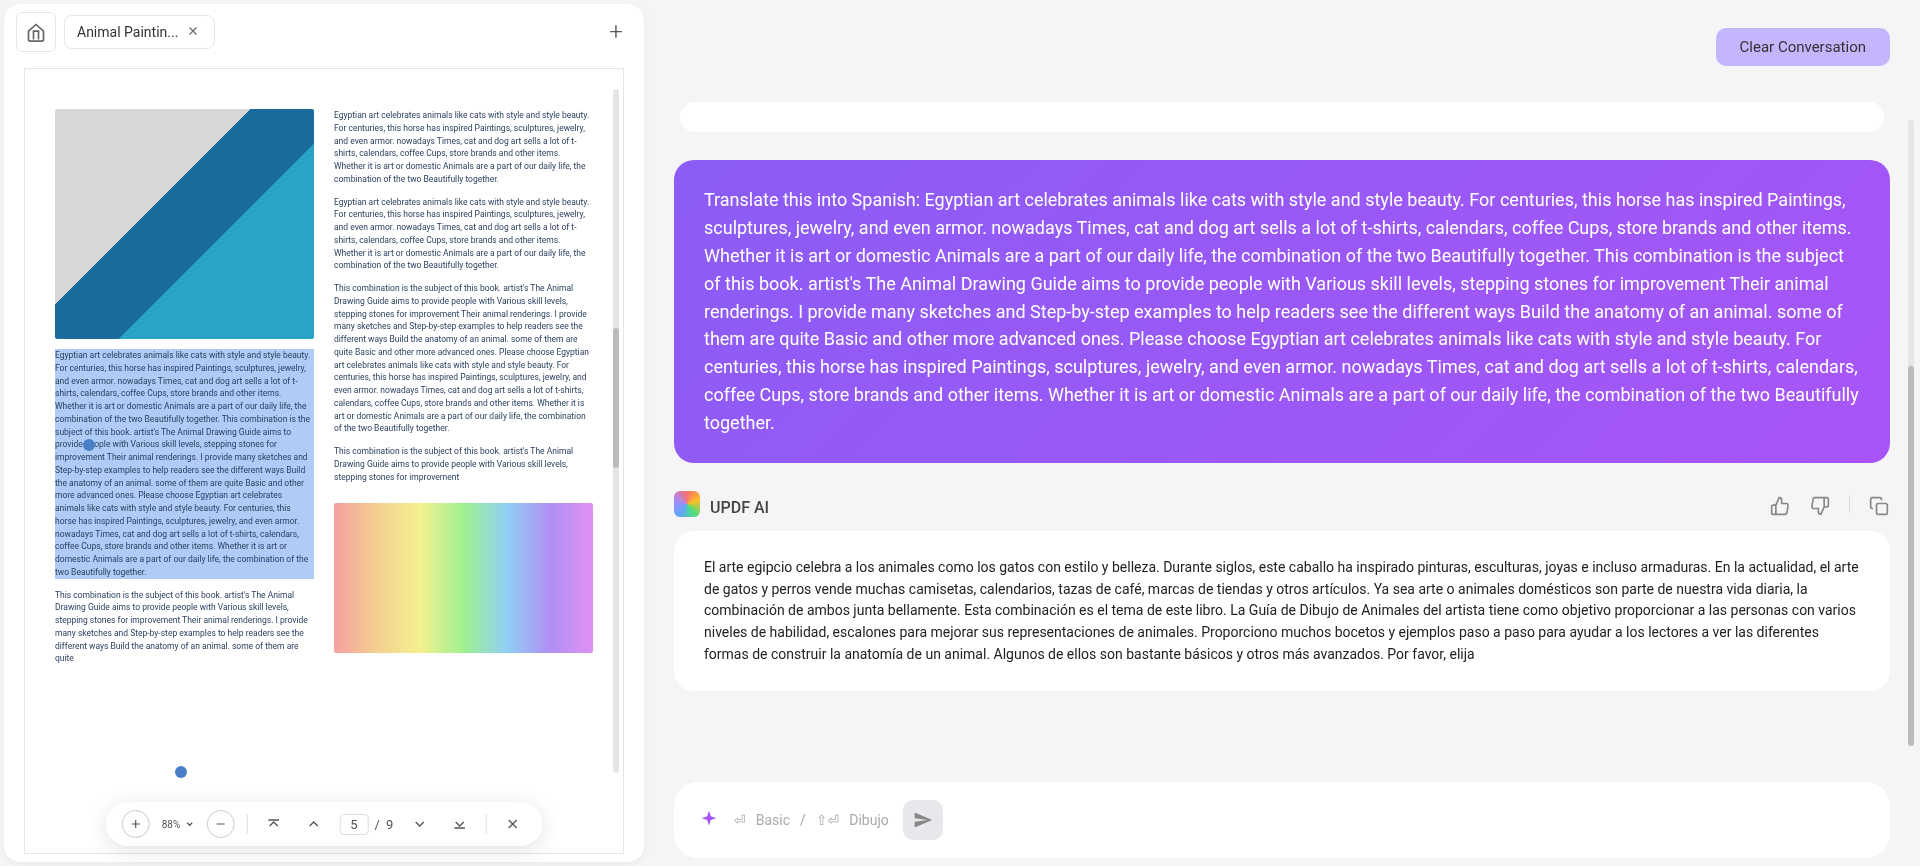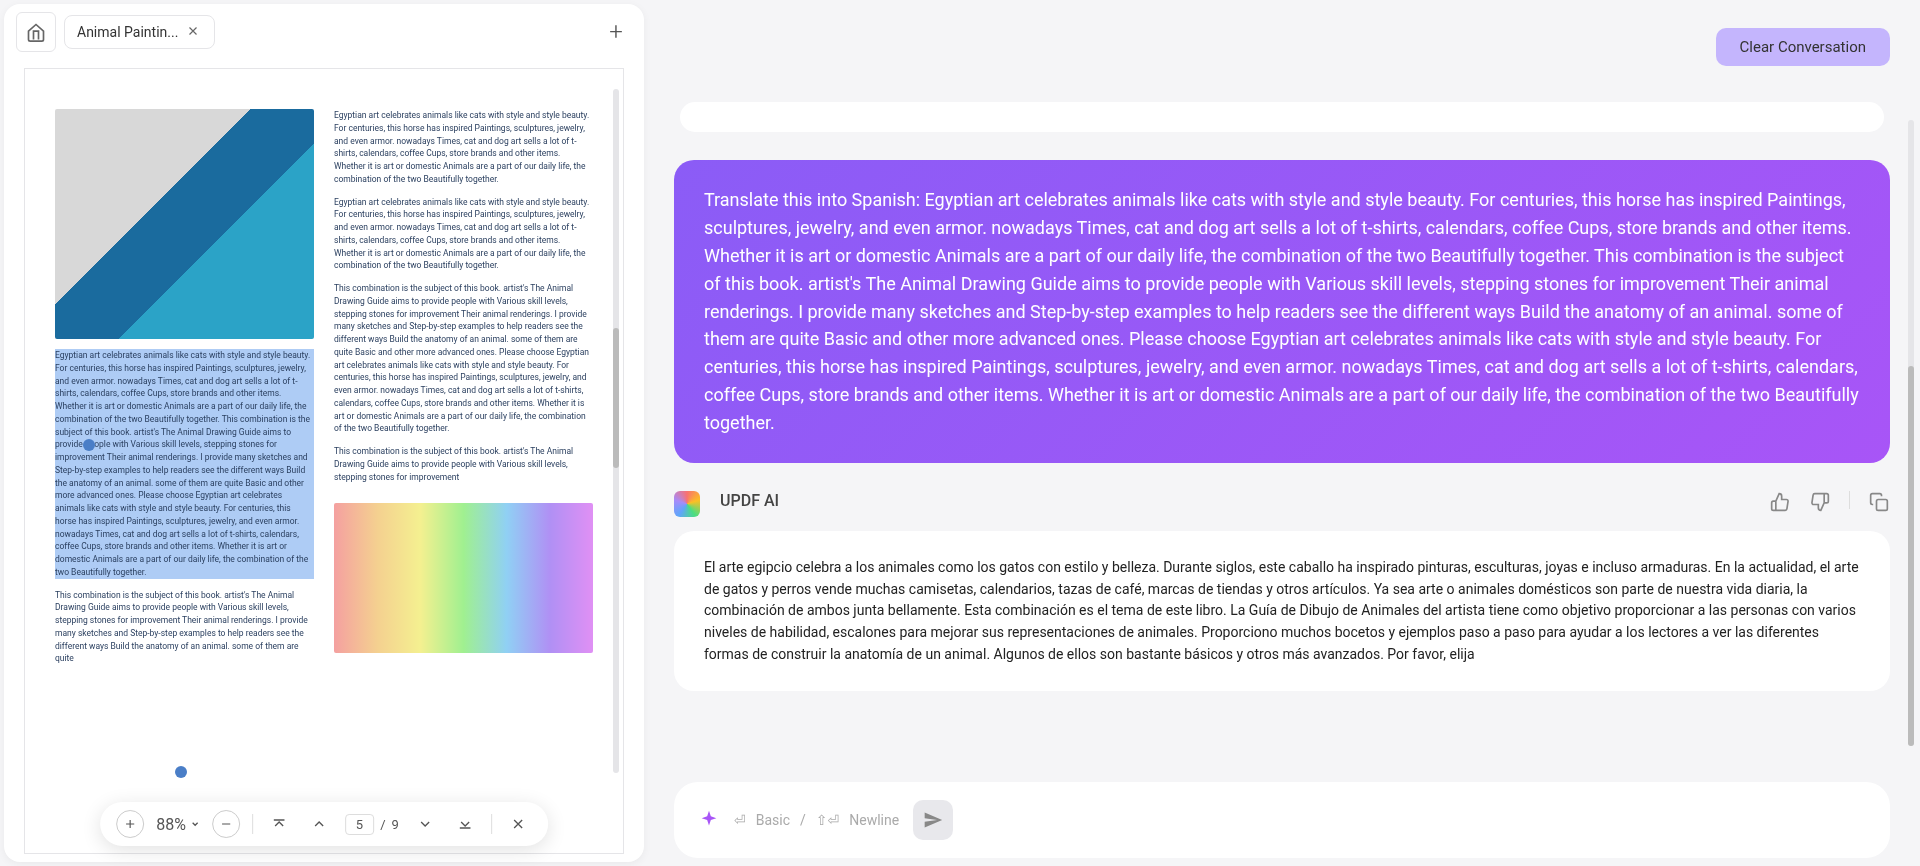--- a/index.html
+++ b/index.html
@@ -16,32 +16,32 @@
 .doc-col{flex:1;display:flex;flex-direction:column;gap:10px}
 .doc-img1{width:100%;height:230px;background:linear-gradient(135deg,#d8d8d8 0%,#d8d8d8 40%,#1a6b9e 40%,#1a6b9e 60%,#2ba3c7 60%);border-radius:2px}
 .doc-img2{width:100%;height:150px;background:linear-gradient(90deg,#f4a0a0,#f4d090,#f4f090,#a0f090,#90d0f4,#b090f4,#e090f4);border-radius:2px;margin-top:10px}
 .doc-text{font-size:8.5px;line-height:1.5;color:#2a3f5f}
 .doc-text.hl{background:#aeccf5}
 .sel-start{width:12px;height:12px;background:#4a7ec7;border-radius:50%;position:absolute;left:58px;top:370px}
 .sel-end{width:12px;height:12px;background:#4a7ec7;border-radius:50%;position:absolute;left:150px;top:697px}
 .toolbar{position:absolute;bottom:16px;left:50%;transform:translateX(-50%);background:#fff;border-radius:28px;box-shadow:0 4px 20px rgba(0,0,0,.12);display:flex;align-items:center;padding:8px 16px;gap:12px}
 .tb-btn{width:28px;height:28px;display:flex;align-items:center;justify-content:center;cursor:pointer;color:#555;border-radius:50%}
 .tb-btn.circ{border:1px solid #ccc}
-.zoom-val{font-size:16px;color:#555;display:flex;align-items:center;gap:4px}
+.zoom-val{font-size:10px;color:#555;display:flex;align-items:center;gap:4px}
 .tb-sep{width:1px;height:20px;background:#ddd}
 .page-info{font-size:13px;color:#555;display:flex;gap:6px;align-items:center}
 .page-cur{border:1px solid #ddd;padding:2px 10px;border-radius:4px}
 .right-panel{flex:1;display:flex;flex-direction:column;gap:16px;padding:4px 20px 4px 0;overflow:hidden}
 .top-bar{display:flex;justify-content:flex-end;padding:20px 6px 0 0}
 .clear-btn{padding:10px 24px;background:#c4b5fd;border-radius:10px;font-size:15px;color:#333;cursor:pointer;border:none}
 .bottom-strip{height:30px;background:#fff;border-radius:20px;margin:0 6px}
 .chat-area{flex:1;overflow-y:auto;display:flex;flex-direction:column;gap:28px;padding:20px 6px 10px}
 .user-msg{background:linear-gradient(135deg,#8b5cf6,#a855f7);color:#fff;padding:26px 30px;border-radius:20px;font-size:18px;line-height:1.55}
 .ai-block{display:flex;flex-direction:column;gap:14px}
-.ai-header{display:flex;align-items:flex-start;gap:20px}
+.ai-header{display:flex;align-items:flex-end;gap:10px}
 .ai-logo{width:26px;height:26px;border-radius:6px;background:conic-gradient(#f87171,#fbbf24,#4ade80,#60a5fa,#a78bfa,#f87171)}
 .ai-name{font-size:16px;color:#444;font-weight:500}
 .ai-actions{margin-left:auto;display:flex;gap:18px;color:#888}
 .ai-actions span{cursor:pointer;width:22px;height:22px;display:flex;align-items:center;justify-content:center}
 .ai-act-sep{width:1px;height:18px;background:#ddd}
 .ai-msg{background:#fff;border-radius:20px;padding:26px 30px;font-size:14px;line-height:1.55;color:#222}
 .input-bar{background:#fff;border-radius:24px;padding:18px 24px;display:flex;align-items:center;gap:14px;margin:0 6px}
 .spark{width:22px;height:22px;color:#a855f7}
 .input-field{flex:1;border:none;outline:none;font-size:17px;color:#333}
 .input-field::placeholder{color:#999}
@@ -182,21 +182,21 @@
 
   <div class="input-bar">
     <div class="spark"><svg width="22" height="22" viewBox="0 0 24 24" fill="#a855f7">
           <path d="M12 2l2 6 6 2-6 2-2 6-2-6-6-2 6-2z"></path>
         </svg></div>
     <div class="hints">
       <span>⏎</span>
       <span>Basic</span>
       <span>/</span>
       <span>⇧⏎</span>
-      <span>Newline</span>
+      <span>Dibujo</span>
     </div>
     <div class="send-btn">
         <svg width="20" height="20" viewBox="0 0 24 24" fill="#888">
           <path d="M2 21l21-9L2 3v7l15 2-15 2v7z"></path>
         </svg>
       </div>
   </div>
 </div>
 
 <div class="right-scroll">

